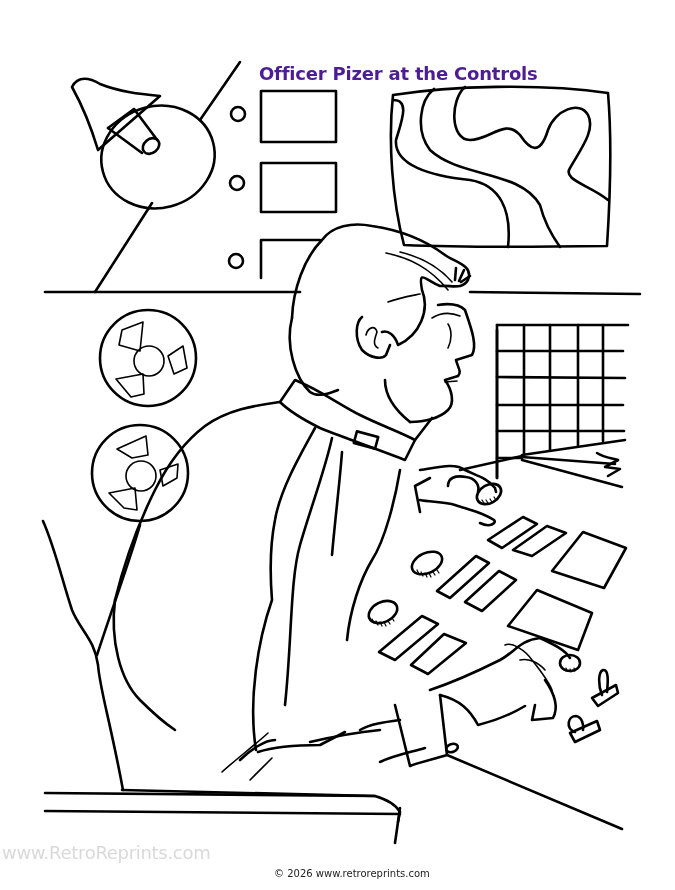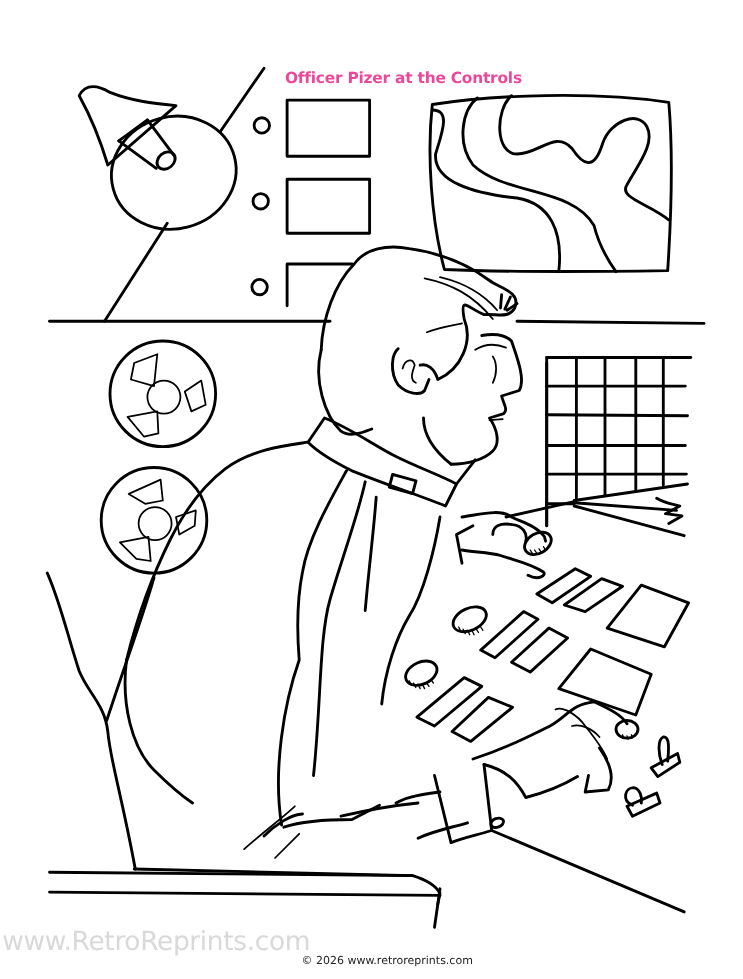--- a/index.html
+++ b/index.html
@@ -1,31 +1,31 @@
 <!DOCTYPE html>
 <html><head>
   <meta charset="utf-8">
   <style>
     html, body { margin: 0; padding: 0; background: #ffffff; }
     body { width: 675px; height: 890px; position: relative; overflow: hidden; font-family: "DejaVu Sans", sans-serif; }
     .page-title {
       position: absolute; left: 259px; top: 63px;
-      font-family: "DejaVu Sans", sans-serif; font-size: 14px; font-weight: bold;
-      color: #ec4899; letter-spacing: -0.2px; white-space: nowrap;
+      font-family: "DejaVu Sans", sans-serif; font-size: 18px; font-weight: bold;
+      color: #4c1d95; letter-spacing: -0.2px; white-space: nowrap;
     }
     .art { position: absolute; left: 0; top: 0; }
     .art path, .art line, .art rect, .art circle, .art ellipse, .art polyline, .art polygon {
       fill: none; stroke: #000000; stroke-width: 2.6; stroke-linecap: round; stroke-linejoin: round;
     }
     .art .thin { stroke-width: 1.6; }
     .art .fill-white { fill: #ffffff; }
     .art .hatch { stroke-width: 1.2; }
     .watermark {
       position: absolute; left: 2px; top: 842px;
-      font-family: "DejaVu Sans", sans-serif; font-size: 24px; color: #d9d9d9;
+      font-family: "DejaVu Sans", sans-serif; font-size: 18px; color: #d9d9d9;
       letter-spacing: -0.3px; white-space: nowrap;
     }
     .copyright {
       position: absolute; left: 274px; top: 868px;
       font-family: "DejaVu Sans", sans-serif; font-size: 10px; color: #222222; white-space: nowrap;
     }
   </style>
 </head>
 <body>
 

